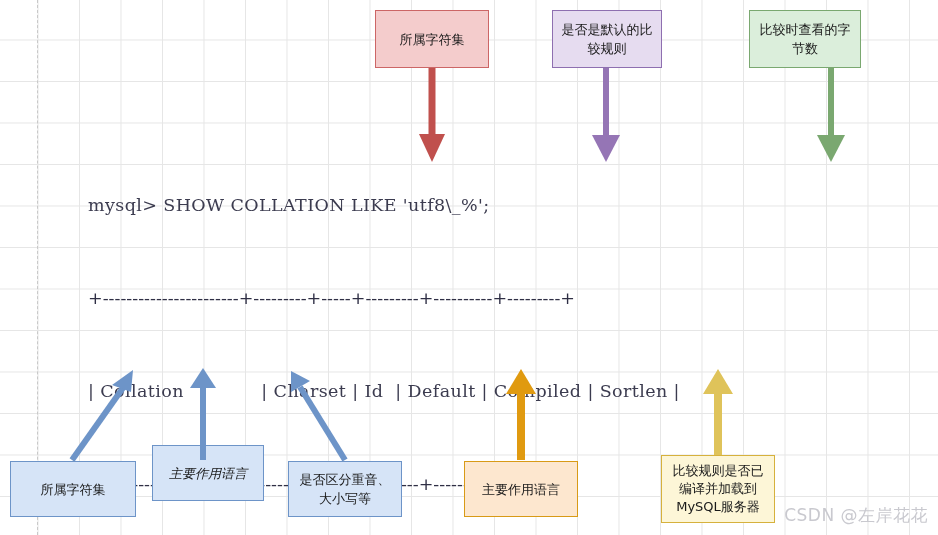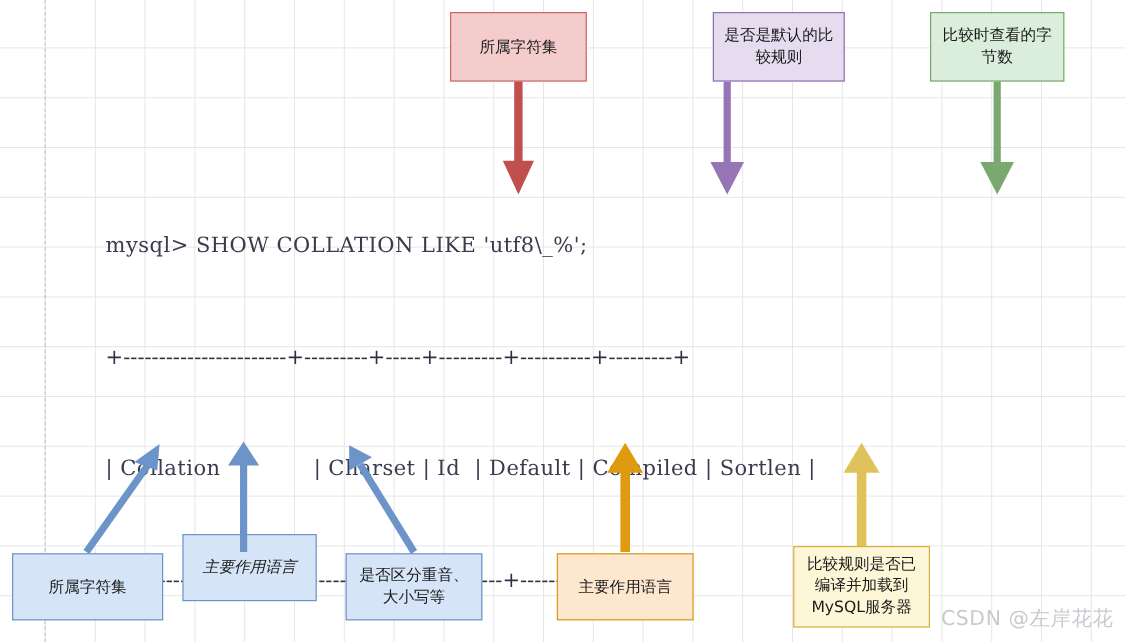--- a/index.html
+++ b/index.html
@@ -82,26 +82,26 @@
 <body>
 
 <div id="canvas">
 
   <div class="guide-v" style="left:37px;"></div>
 
   <div class="box pink" style="left:375px;top:10px;width:114px;height:58px;">
     <span>所属字符集</span>
   </div>
 
-  <div class="box purple" style="left:552px;top:10px;width:110px;height:58px;white-space:pre-line;margin-left:42px;">
+  <div class="box purple" style="left:552px;top:10px;width:110px;height:58px;white-space:pre-line;">
     <span>是否是默认的比
 较规则</span>
   </div>
 
-  <div class="box green" style="left:775px;top:10px;width:112px;height:58px;white-space:pre-line;">
+  <div class="box green" style="left:749px;top:10px;width:112px;height:58px;white-space:pre-line;">
     <span>比较时查看的字
 节数</span>
   </div>
 
   <div class="term">
     <span class="row">mysql&gt; SHOW COLLATION LIKE 'utf8\_%';</span>
     <span class="row rule">+-----------------------+---------+-----+---------+----------+---------+</span>
     <span class="row">| Collation             | Charset | Id  | Default | Compiled | Sortlen |</span>
     <span class="row rule">+-----------------------+---------+-----+---------+----------+---------+</span>
     

